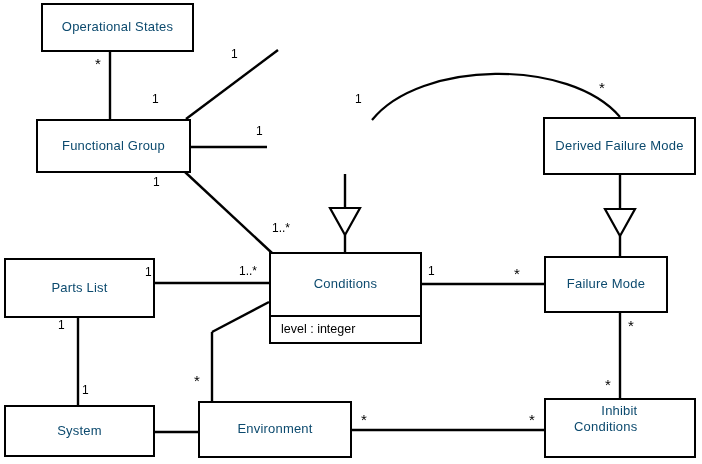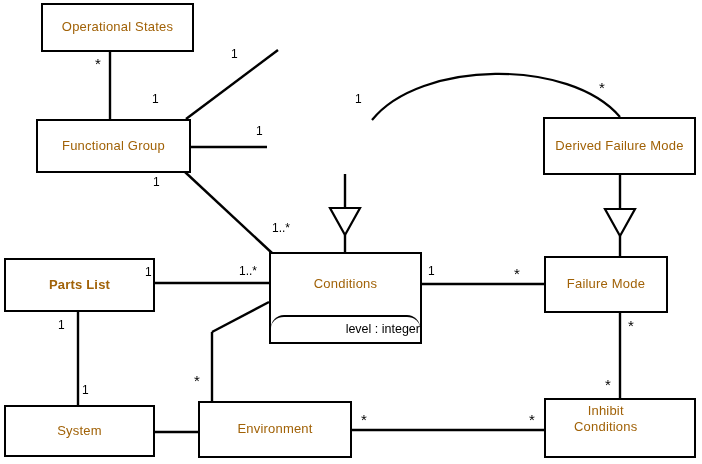--- a/index.html
+++ b/index.html
@@ -32,41 +32,40 @@
     display: flex;
     flex-direction: column;
     z-index: 5;
   }
   .class-name {
     flex: 1 1 auto;
     display: flex;
     align-items: center;
     justify-content: center;
     font-size: 13px;
-    color: #a16207;
+    color: #0c4a6e;
     letter-spacing: 0.2px;
     white-space: pre-line;
     text-align: center;
     line-height: 1.25;
   }
   .class-name.top-left {
     align-items: flex-start;
     justify-content: flex-start;
     padding: 3px 0 8px 28px;
-    text-align: center;
+    text-align: right;
   }
   .class-attrs {
     flex: 0 0 auto;
     border-top: 2px solid #000000;
     font-size: 12.5px;
     color: #000000;
     padding: 5px 0 5px 10px;
-    text-align: right;
+    text-align: left;
     line-height: 1.2;
-    border-radius: 13px;
   }
   .mult {
     position: absolute;
     font-size: 12px;
     color: #000000;
     z-index: 6;
     white-space: nowrap;
     line-height: 1;
   }
   .mult.star {
@@ -122,21 +121,21 @@
 
   <div class="uml-class" style="left:36px; top:119px; width:155px; height:54px;">
     <div class="class-name">Functional Group</div>
   </div>
 
 
   <div class="uml-class" style="left:543px; top:117px; width:153px; height:58px;">
     <div class="class-name">Derived Failure Mode</div>
   </div>
 
-  <div class="uml-class" style="left:4px; top:258px; width:151px; height:54px;font-weight:bold;">
+  <div class="uml-class" style="left:4px; top:258px; width:151px; height:60px;">
     <div class="class-name">Parts List</div>
   </div>
 
   <div class="uml-class" style="left:269px; top:252px; width:153px; height:92px;">
     <div class="class-name">Conditions</div>
     <div class="class-attrs">level : integer</div>
   </div>
 
   <div class="uml-class" style="left:544px; top:256px; width:124px; height:57px;">
     <div class="class-name">Failure Mode</div>

